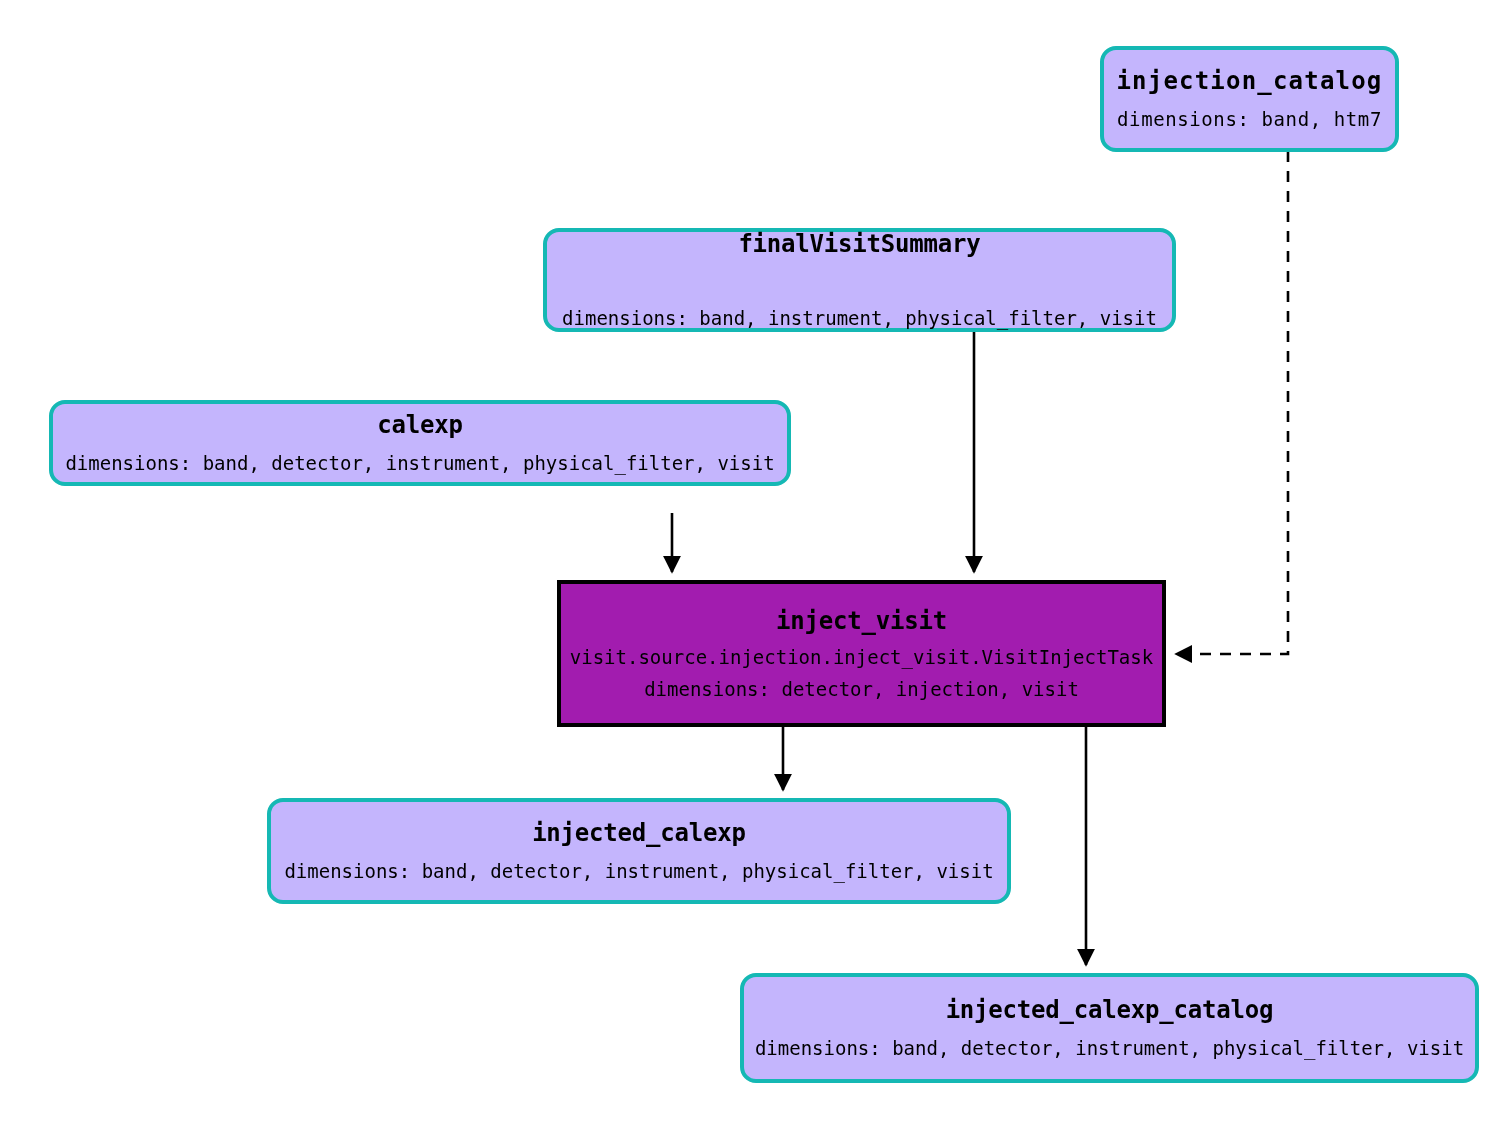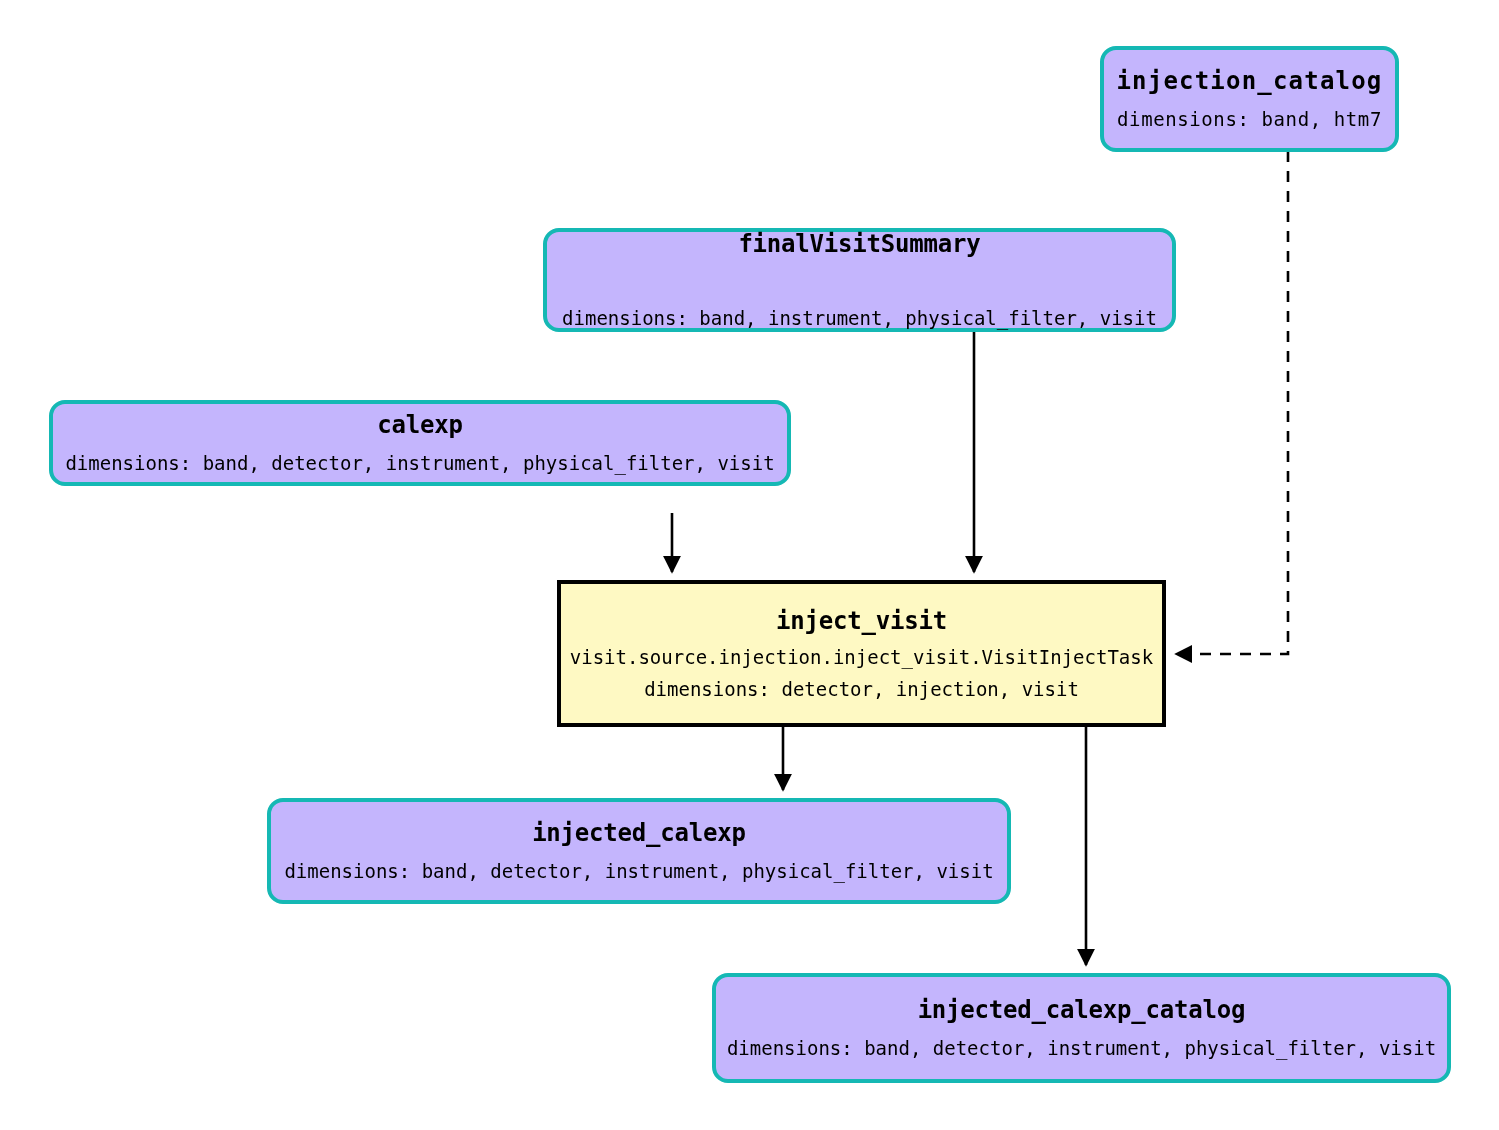--- a/index.html
+++ b/index.html
@@ -33,21 +33,21 @@
     justify-content: center;
     text-align: center;
     z-index: 2;
   }
   .node.dataset {
     background: #c4b5fd;
     border: 4px solid #15b8b4;
     border-radius: 16px;
   }
   .node.task {
-    background: #fef9c3;
+    background: #a21caf;
     border: 4px solid #000000;
     border-radius: 0;
   }
   .node-title {
     font-family: "DejaVu Sans Mono", monospace;
     font-weight: bold;
     color: #000000;
     letter-spacing: -0.2px;
     white-space: nowrap;
   }
@@ -130,18 +130,18 @@
     <div class="node-title">inject_visit</div>
     <div class="node-class">visit.source.injection.inject_visit.VisitInjectTask</div>
     <div class="node-sub"><span class="dim-label">dimensions:</span> <span>detector, injection, visit</span></div>
   </div>
 
   <div class="node dataset" style="left:267px; top:798px; width:744px; height:106px;">
     <div class="node-title">injected_calexp</div>
     <div class="node-sub"><span class="dim-label">dimensions:</span> <span>band, detector, instrument, physical_filter, visit</span></div>
   </div>
 
-  <div class="node dataset" style="left:712px; top:973px; width:739px; height:110px;">
+  <div class="node dataset" style="left:740px; top:973px; width:739px; height:110px;">
     <div class="node-title">injected_calexp_catalog</div>
     <div class="node-sub"><span class="dim-label">dimensions:</span> <span>band, detector, instrument, physical_filter, visit</span></div>
   </div>
 
 </div>
 
 </body></html>

